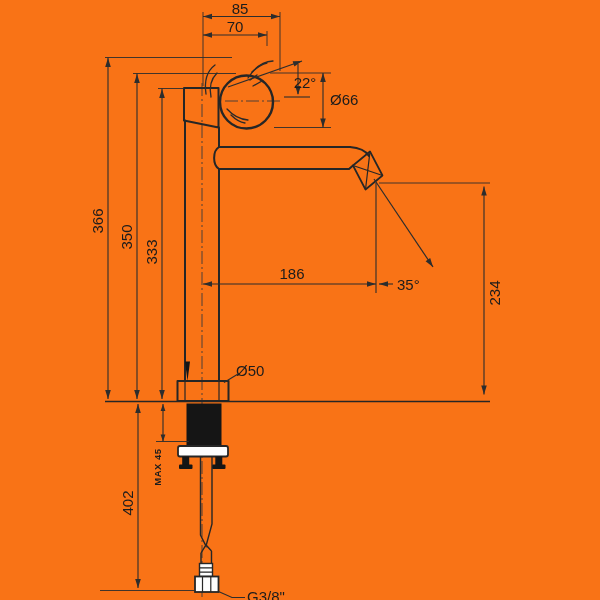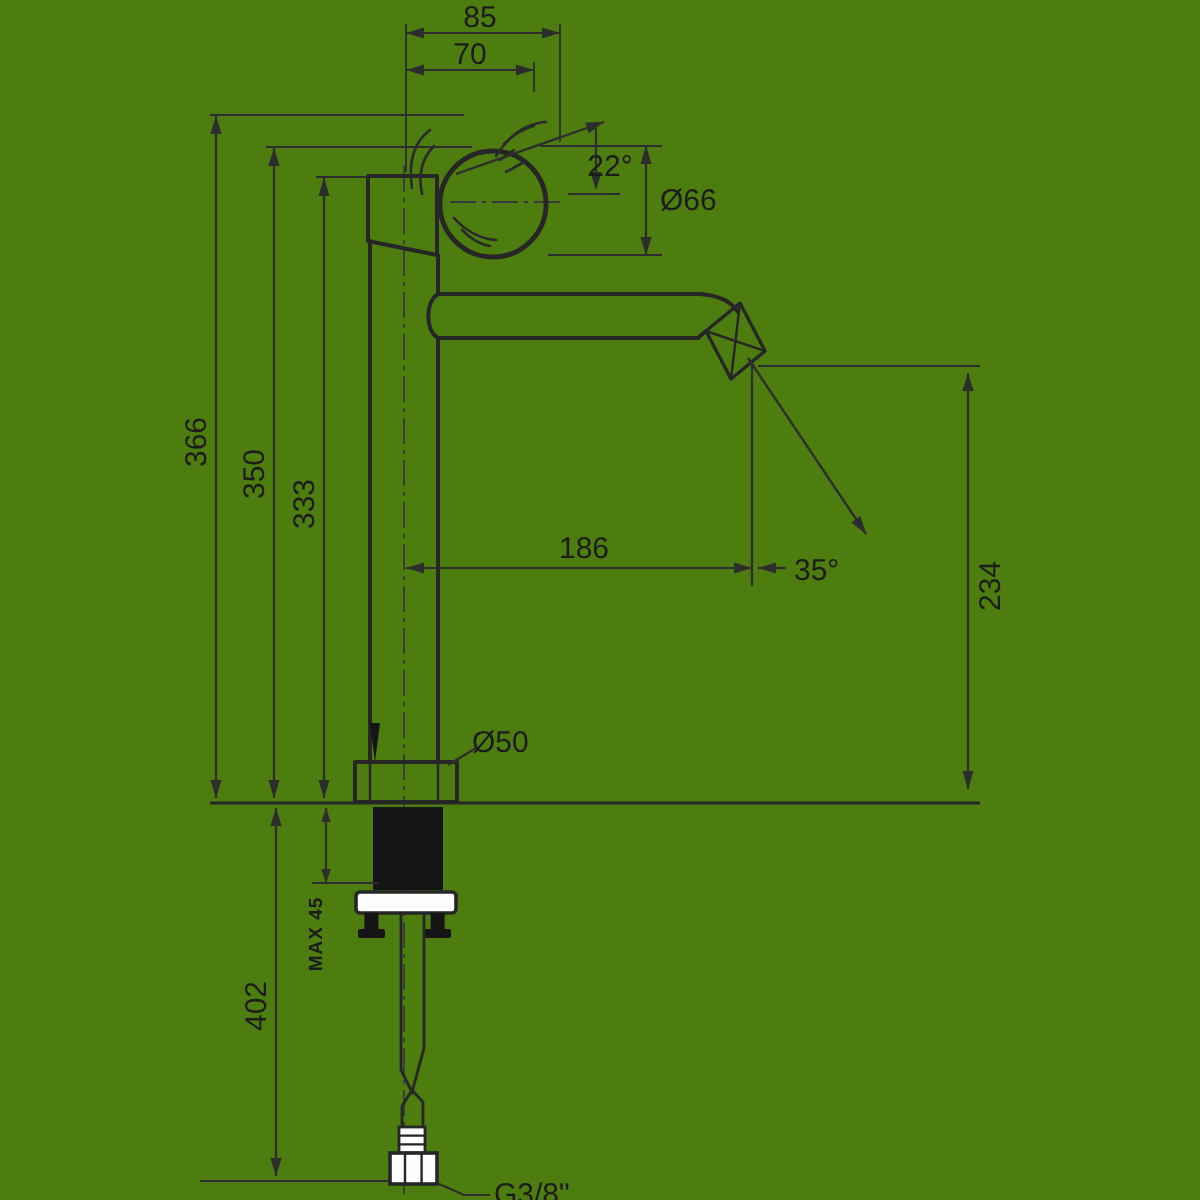--- a/index.html
+++ b/index.html
@@ -1,16 +1,16 @@
 <!DOCTYPE html>
 <html><head>
 <meta charset="utf-8">
 <style>
   html,body{margin:0;padding:0;background:#ffffff;width:600px;height:600px;overflow:hidden;}
-  .canvas{width:600px;height:600px;background:#4d7c0f;position:relative;}
+  .canvas{width:600px;height:600px;background:#f97316;position:relative;}
   svg{display:block;}
   text{font-family:"Liberation Sans", sans-serif;font-size:15px;fill:#1c1c1c;}
   .sm{font-size:9.5px;font-weight:bold;letter-spacing:0.5px;}
   .body-ln{stroke:#262626;stroke-width:2;fill:none;stroke-linecap:round;stroke-linejoin:round;}
   .body-thin{stroke:#262626;stroke-width:1.2;fill:none;}
   .dim{stroke:#2d2d2d;stroke-width:1.1;fill:none;}
   .ext{stroke:#2d2d2d;stroke-width:0.9;fill:none;}
   .arr{fill:#2d2d2d;stroke:none;}
   .cl{stroke:#3a3a3a;stroke-width:0.9;fill:none;stroke-dasharray:13 3 2 3;}
   .decor{stroke:#2a2a2a;stroke-width:1.3;fill:none;stroke-linecap:round;}

